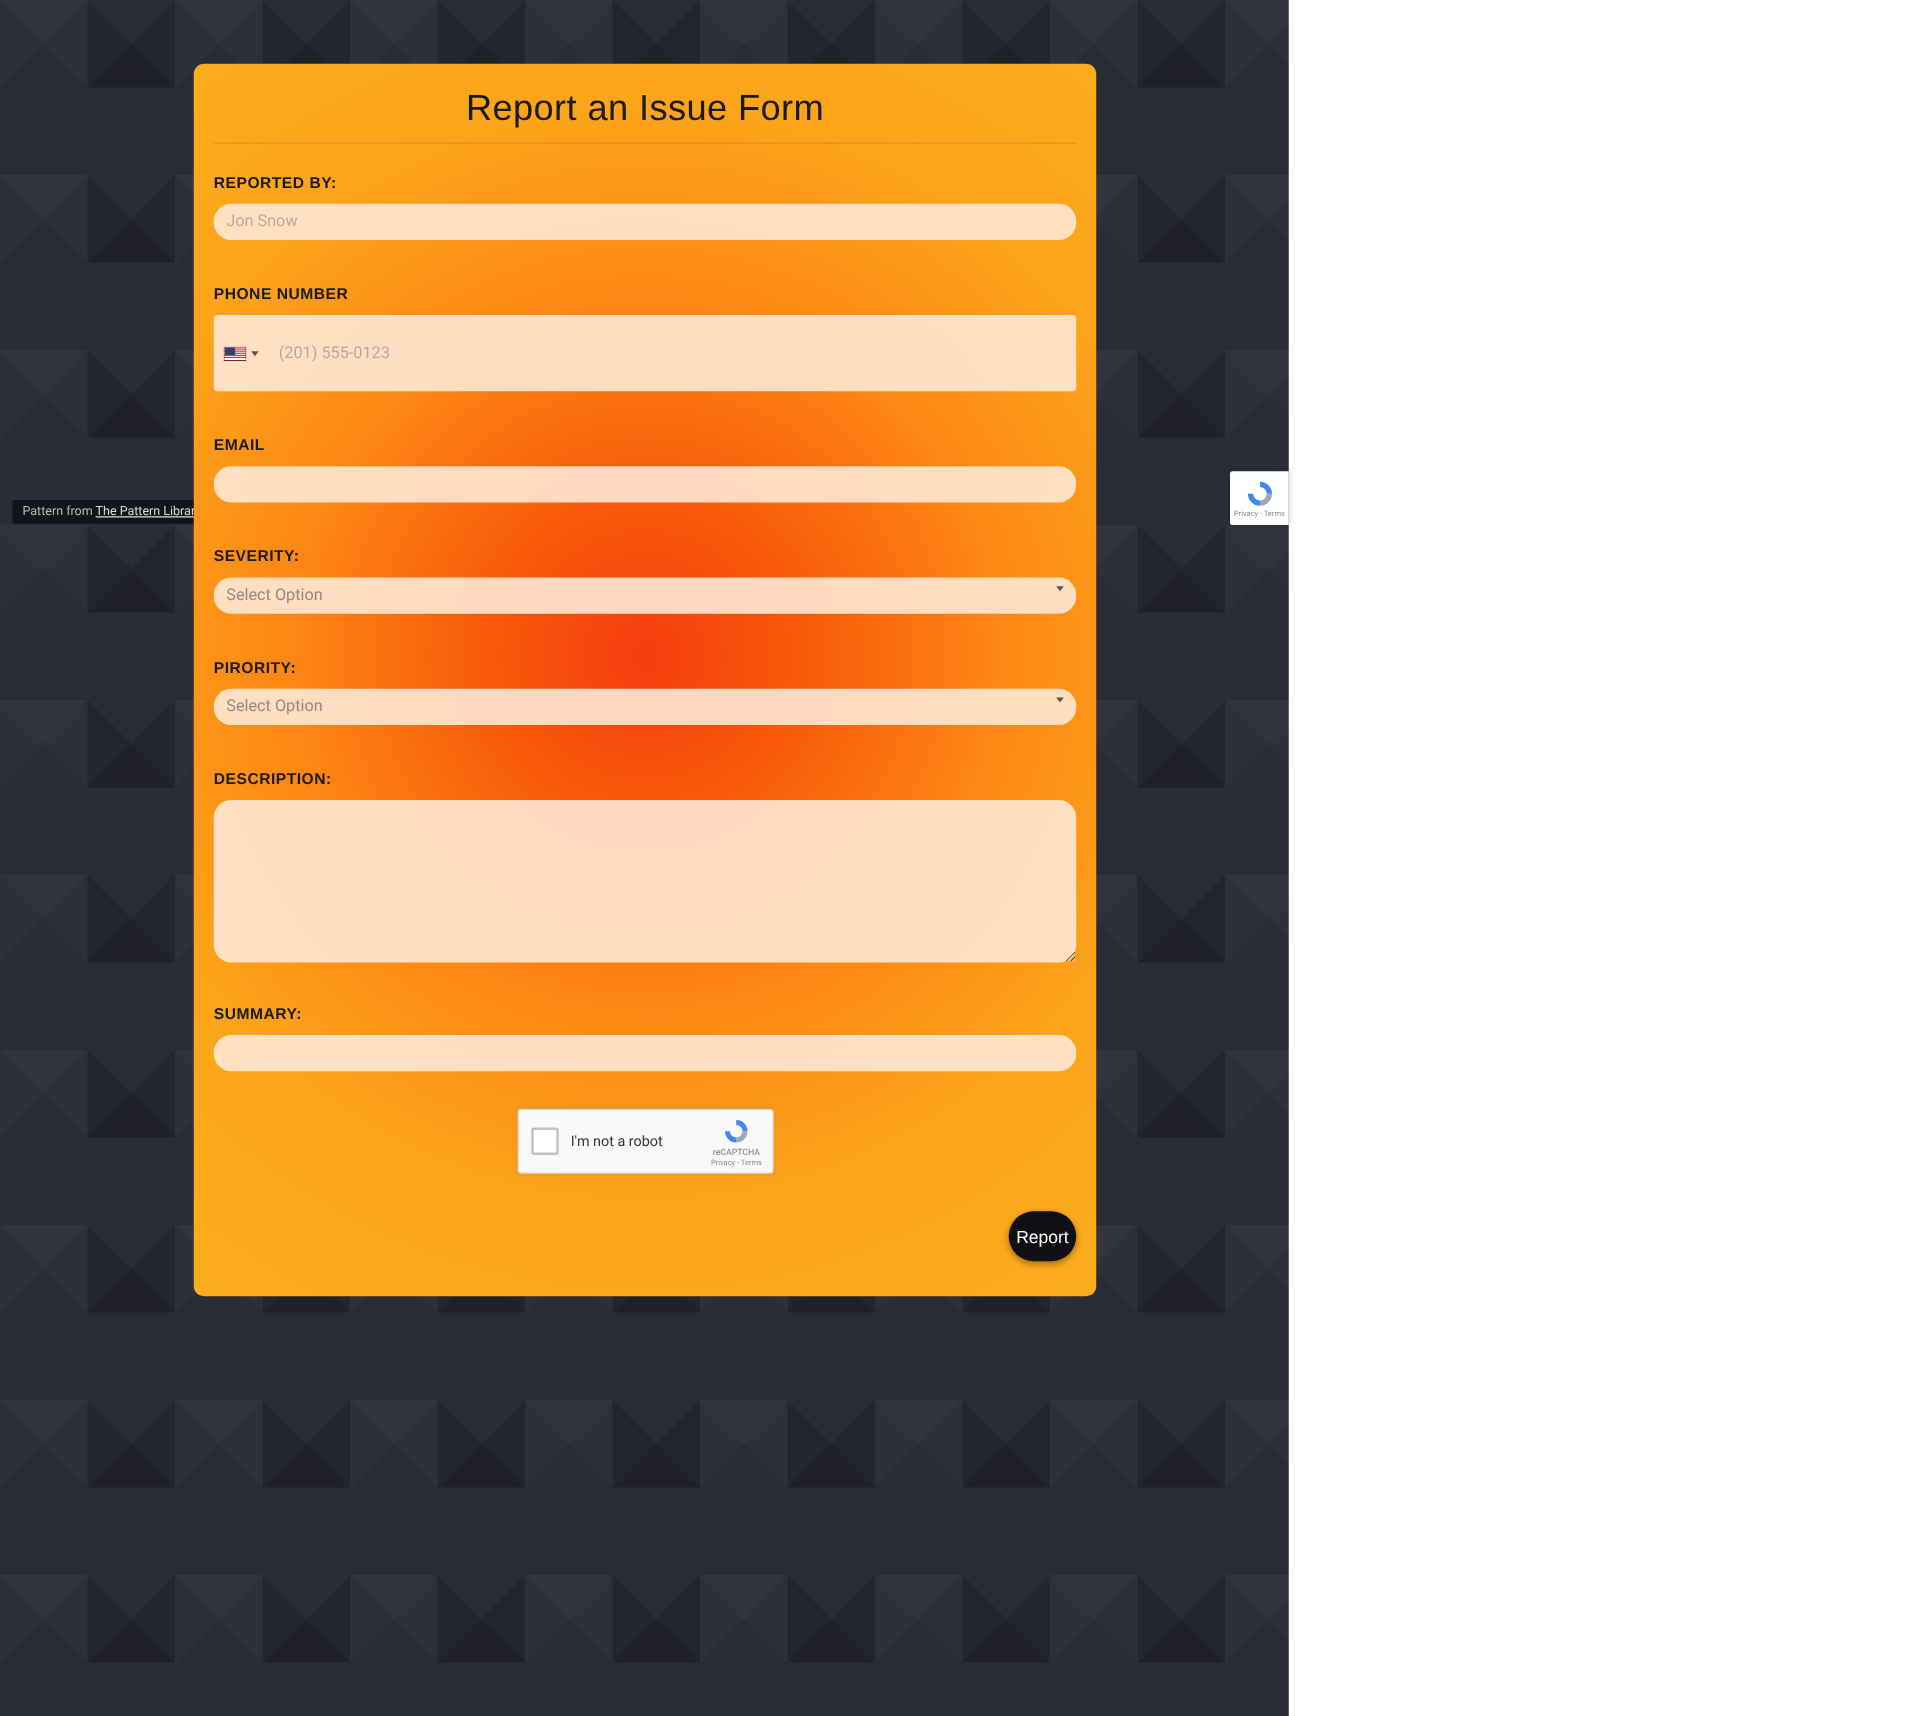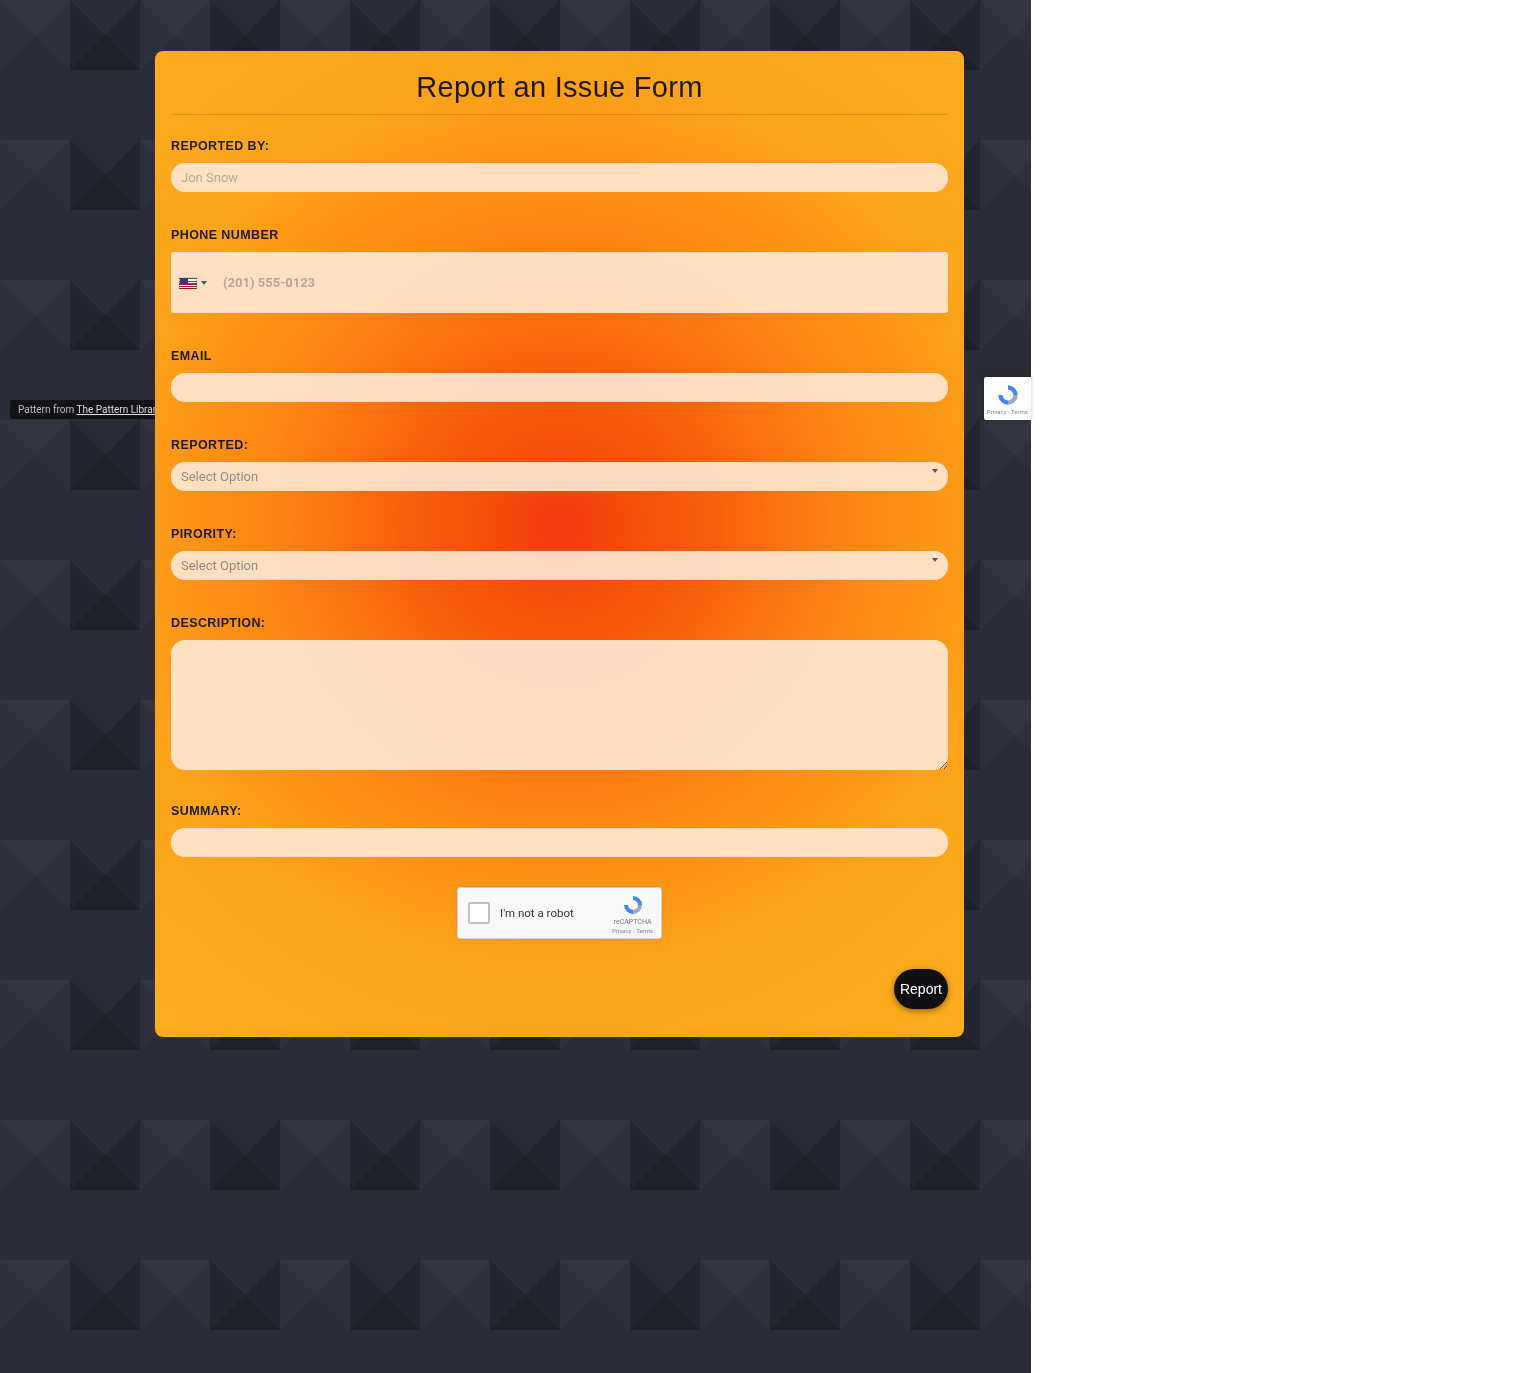--- a/index.html
+++ b/index.html
@@ -31,21 +31,21 @@
       color: #bbb;
       font-size: 10px;
       padding: 4px 8px;
       border-radius: 2px;
     }
     .pattern-credit a { color: #ddd; text-decoration: underline; }
     .form-card {
       position: absolute;
       left: 155px;
       top: 51px;
-      width: 809px;
+      width: 722px;
       background: radial-gradient(circle at 50% 48%, #f43c0f 0%, #f85a0a 20%, #fd8614 45%, #fca41a 70%, #fcae1e 100%);
       border-radius: 8px;
       padding: 20px 16px 28px;
     }
     .form-title {
       font-family: 'Trebuchet MS', Arial, sans-serif;
       text-align: center;
       font-size: 29px;
       font-weight: 500;
       color: #1a1a1a;
@@ -119,21 +119,20 @@
       border-top: 4px solid #555;
     }
     .phone-input {
       flex: 1;
       background: transparent;
       border: 0;
       padding: 23px 8px;
       font-size: 13px;
       outline: none;
       font-family: inherit;
-      font-weight: bold;
     }
     .phone-input::placeholder { color: rgba(120,120,120,0.55); }
     .select-input {
       display: flex;
       justify-content: space-between;
       align-items: flex-start;
       cursor: pointer;
       color: rgba(100,100,100,0.7);
     }
     .textarea-input { height: 130px; resize: vertical; }
@@ -231,21 +230,21 @@
         <input class="phone-input" type="tel" placeholder="(201) 555-0123" style="">
       </div>
     </div>
 
     <div class="field-group">
       <label class="field-label">EMAIL</label>
       <input class="text-input" type="email" style="">
     </div>
 
     <div class="field-group">
-      <label class="field-label">REPORTED:</label>
+      <label class="field-label">SEVERITY:</label>
       <div class="select-input">
         <span>Select Option</span>
         <span class="caret-down"></span>
       </div>
     </div>
 
     <div class="field-group">
       <label class="field-label">PIRORITY:</label>
       <div class="select-input">
         <span>Select Option</span>

